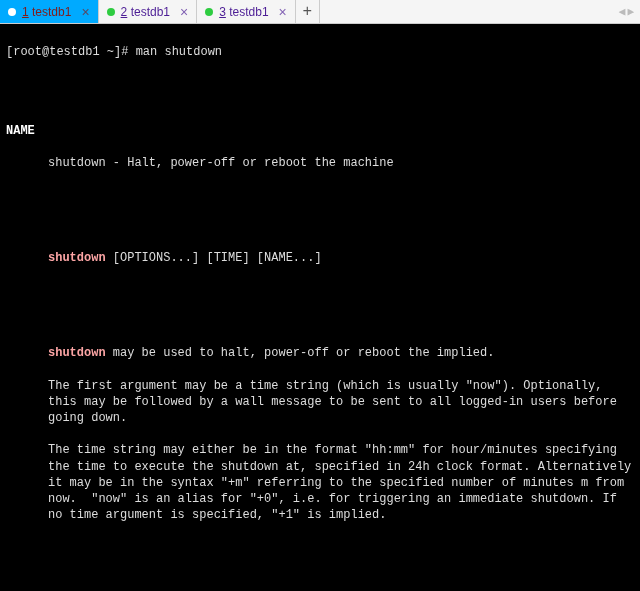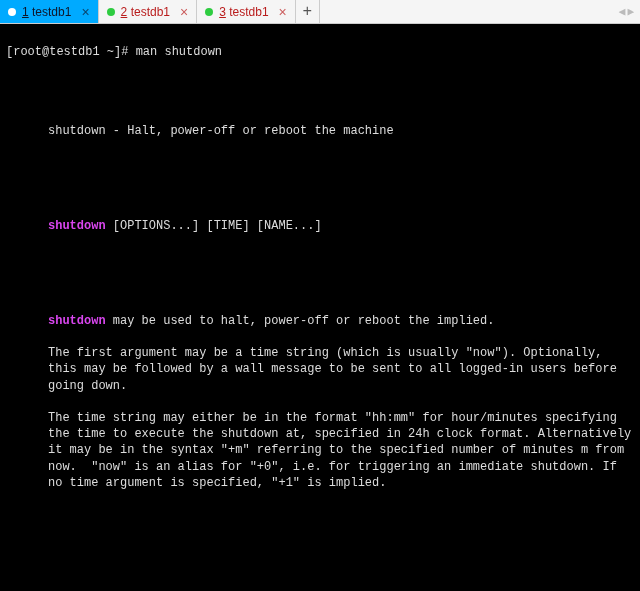--- a/index.html
+++ b/index.html
@@ -20,26 +20,26 @@
 }
 .tab {
   display: flex;
   align-items: center;
   padding: 0 8px;
   gap: 6px;
   border-right: 1px solid #ccc;
   cursor: pointer;
   font-family: Arial, sans-serif;
   font-size: 12px;
-  color: #b91c1c;
+  color: #4c1d95;
   background: #f5f5f5;
 }
 .tab.active {
   background: #00aaff;
-  color: #0f172a;
+  color: #7f1d1d;
 }
 .tab .dot {
   width: 8px;
   height: 8px;
   border-radius: 50%;
 }
 .tab.active .dot { background: #fff; }
 .tab .dot.green { background: #2ecc40; }
 .tab .num { text-decoration: underline; }
 .tab .close {
@@ -70,21 +70,21 @@
 .terminal {
   background: #000;
   color: #ddd;
   padding: 4px 6px 6px 6px;
   line-height: 1.35;
   white-space: pre-wrap;
   word-wrap: break-word;
   height: calc(591px - 24px);
   overflow: hidden;
 }
-.bold { font-weight: bold; color: #d946ef; }
+.bold { font-weight: bold; color: #fca5a5; }
 .section { margin-top: 14px; }
 .section-title { font-weight: bold; color: #fff; }
 .indent1 { padding-left: 42px; }
 .para { margin-top: 0; }
 </style>
 </head>
 <body>
 
 <div class="tabbar">
   <div class="tab active">
@@ -107,20 +107,21 @@
   <div class="nav-arrows">
     <span>◀</span>
     <span>▶</span>
   </div>
 </div>
 
 <div class="terminal">
 <div>[<span>root@testdb1</span> <span>~</span>]# <span>man shutdown</span></div>
 
 <div class="section">
+<div class="section-title">NAME</div>
 <div class="indent1">shutdown - Halt, power-off or reboot the machine</div>
 </div>
 
 <div class="section">
 <div class="indent1"><span class="bold">shutdown</span><span> [OPTIONS...] [TIME] [NAME...]</span></div>
 </div>
 
 <div class="section">
 <div class="indent1"><span class="bold">shutdown</span><span> may be used to halt, power-off or reboot the implied.</span></div>
 <div class="indent1 para">The first argument may be a time string (which is usually "now"). Optionally, this may be followed by a wall message to be sent to all logged-in users before going down.</div>

